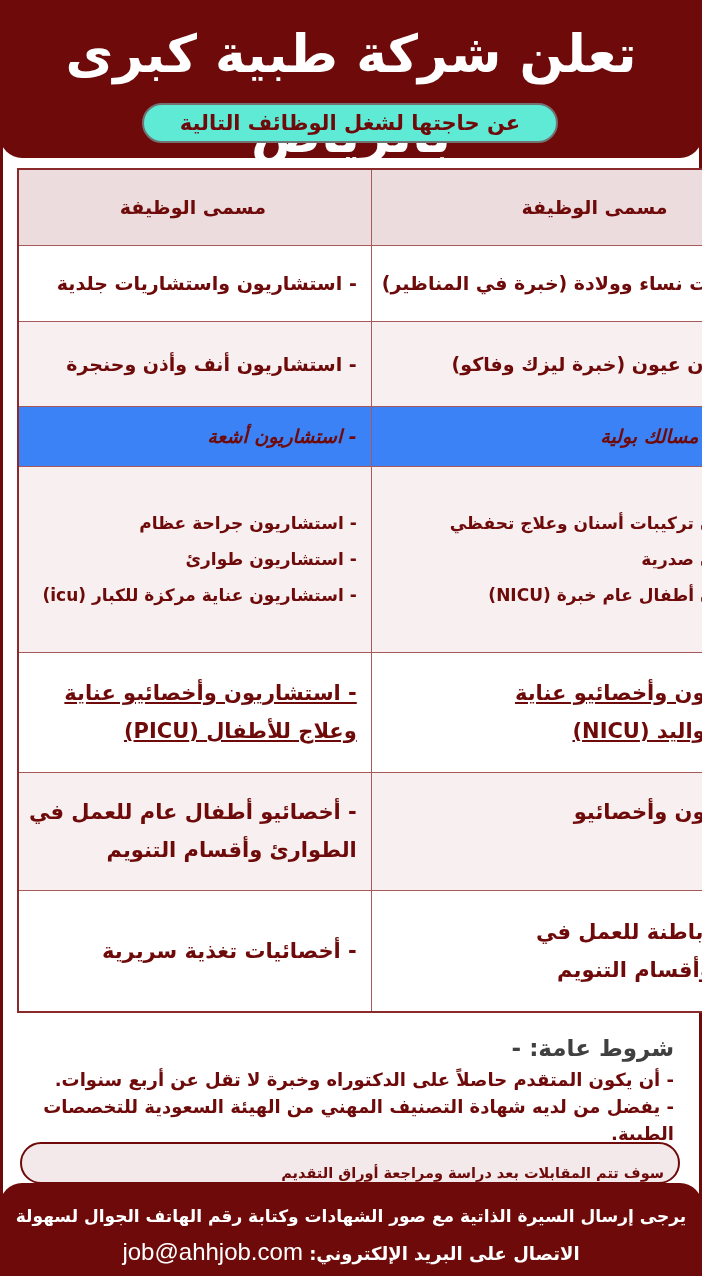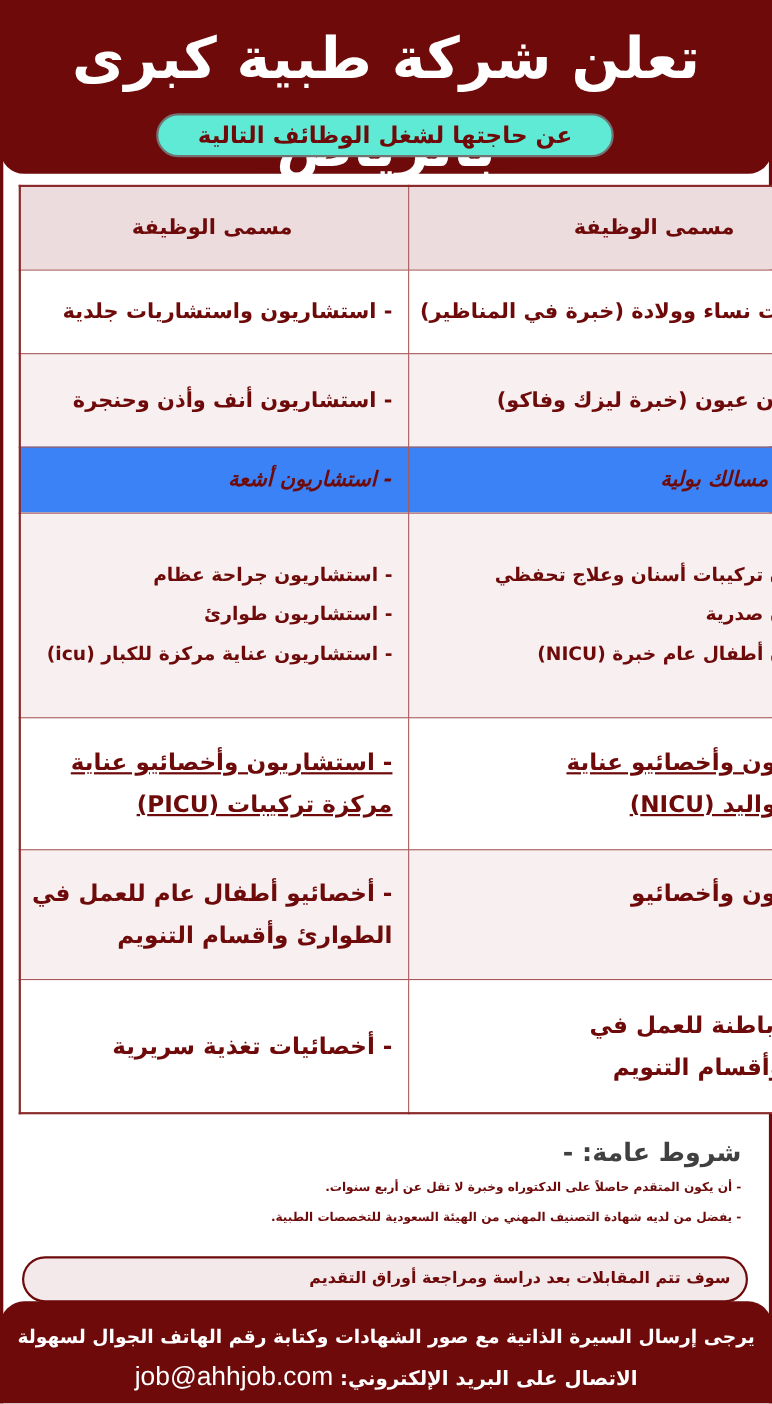--- a/index.html
+++ b/index.html
@@ -56,27 +56,27 @@
     tr.r4 td { height: 186px; background: #f7eff0; font-size: 17px; line-height: 36px; }
     tr.r5 td { height: 120px; background: #ffffff; font-size: 21px; line-height: 38px; text-decoration: underline; }
     tr.r6 td { height: 118px; background: #f7eff0; font-size: 21px; line-height: 38px; }
     tr.r7 td { height: 122px; background: #ffffff; font-size: 21px; line-height: 38px; }
     .line { display: block; white-space: nowrap; }
     .conds {
       position: absolute; left: 20px; top: 1030px; width: 654px;
       direction: rtl; text-align: right;
     }
     .conds h3 { font-size: 23px; line-height: 36px; color: #404040; }
-    .conds p { font-size: 11px; line-height: 27px; color: #6e0a0a; }
+    .conds p { font-size: 18px; line-height: 27px; color: #6e0a0a; }
     .note-pill {
       position: absolute; left: 20px; top: 1142px; width: 660px; height: 42px;
       border: 2px solid #6e0a0a; border-radius: 22px;
       background: #f3e9ea;
       direction: rtl; text-align: right;
-      padding: 5px 14px 0 0;
+      padding: 16px 14px 0 0;
       font-size: 14.5px; line-height: 26px; color: #6e0a0a;
     }
     .footer {
       position: absolute; left: 0; top: 1183px; width: 702px; height: 93px;
       background: #6e0a0a; border-radius: 22px 22px 0 0;
       color: #ffffff; text-align: center; direction: rtl;
     }
     .footer .f1 { font-size: 17px; line-height: 26px; padding-top: 20px; }
     .footer .f2 { font-size: 18px; line-height: 30px; padding-top: 8px; }
     .footer .email { font-family: "Liberation Sans", sans-serif; font-size: 24px; font-weight: normal; direction: ltr; unicode-bidi: embed; }
@@ -133,21 +133,21 @@
       <span class="line">- استشاريون عناية مركزة للكبار (icu)</span>
     </td>
   </tr>
   <tr class="r5">
     <td>
       <span class="line">- استشاريون وأخصائيو عناية</span>
       <span class="line">مركزة للمواليد (NICU)</span>
     </td>
     <td>
       <span class="line">- استشاريون وأخصائيو عناية</span>
-      <span class="line">مركزة تركيبات (PICU)</span>
+      <span class="line">وعلاج للأطفال (PICU)</span>
     </td>
   </tr>
   <tr class="r6">
     <td>
       <span class="line">- استشاريون وأخصائيو</span>
       <span class="line">تخدير</span>
     </td>
     <td>
       <span class="line">- أخصائيو أطفال عام للعمل في</span>
       <span class="line">الطوارئ وأقسام التنويم</span>

